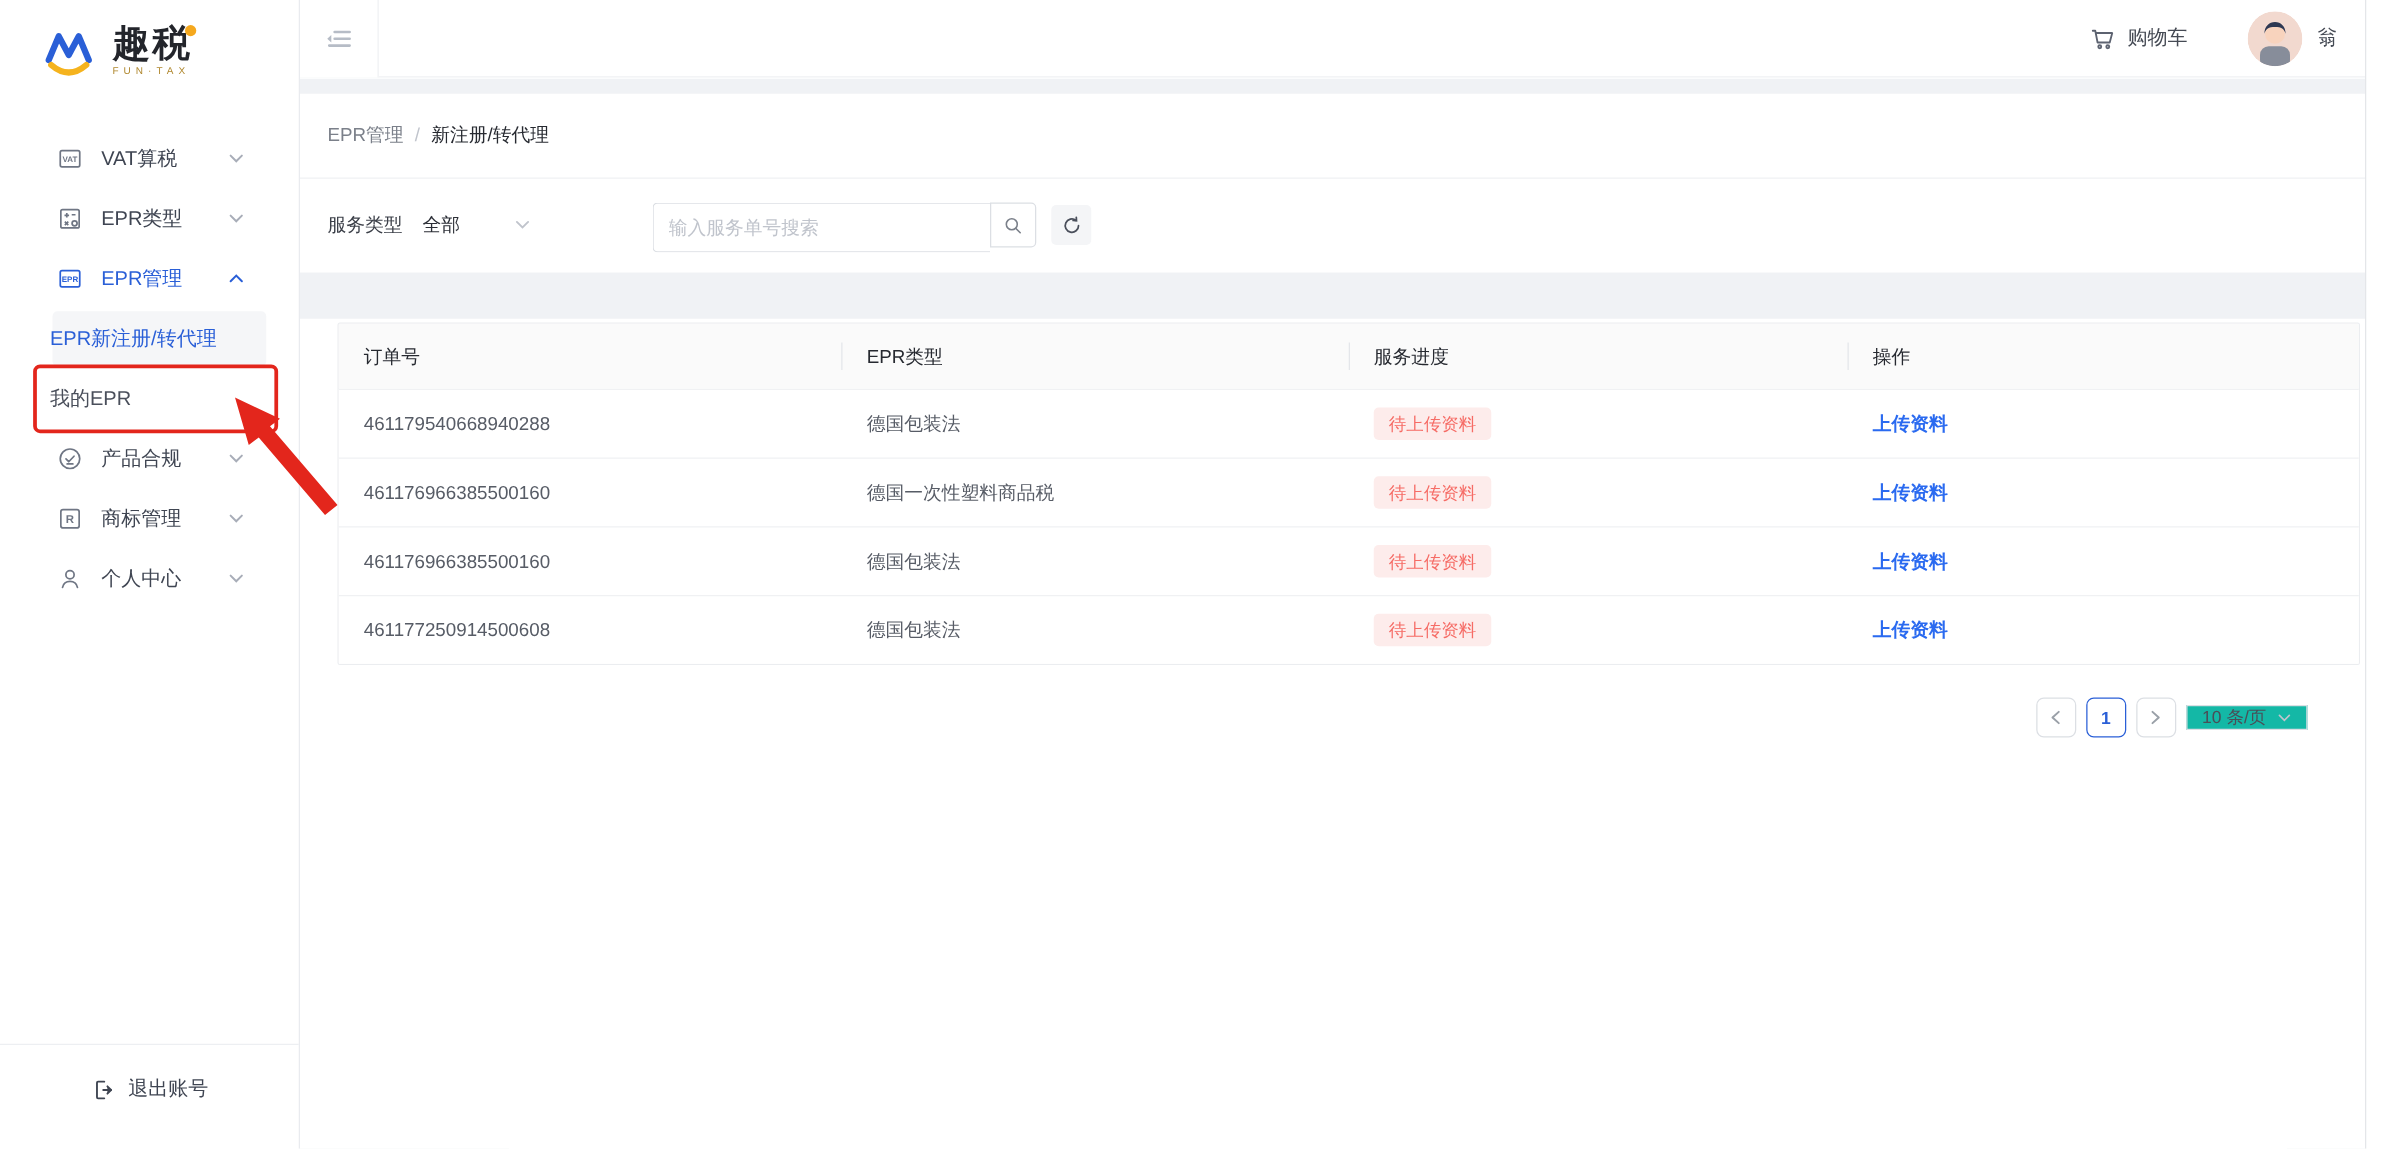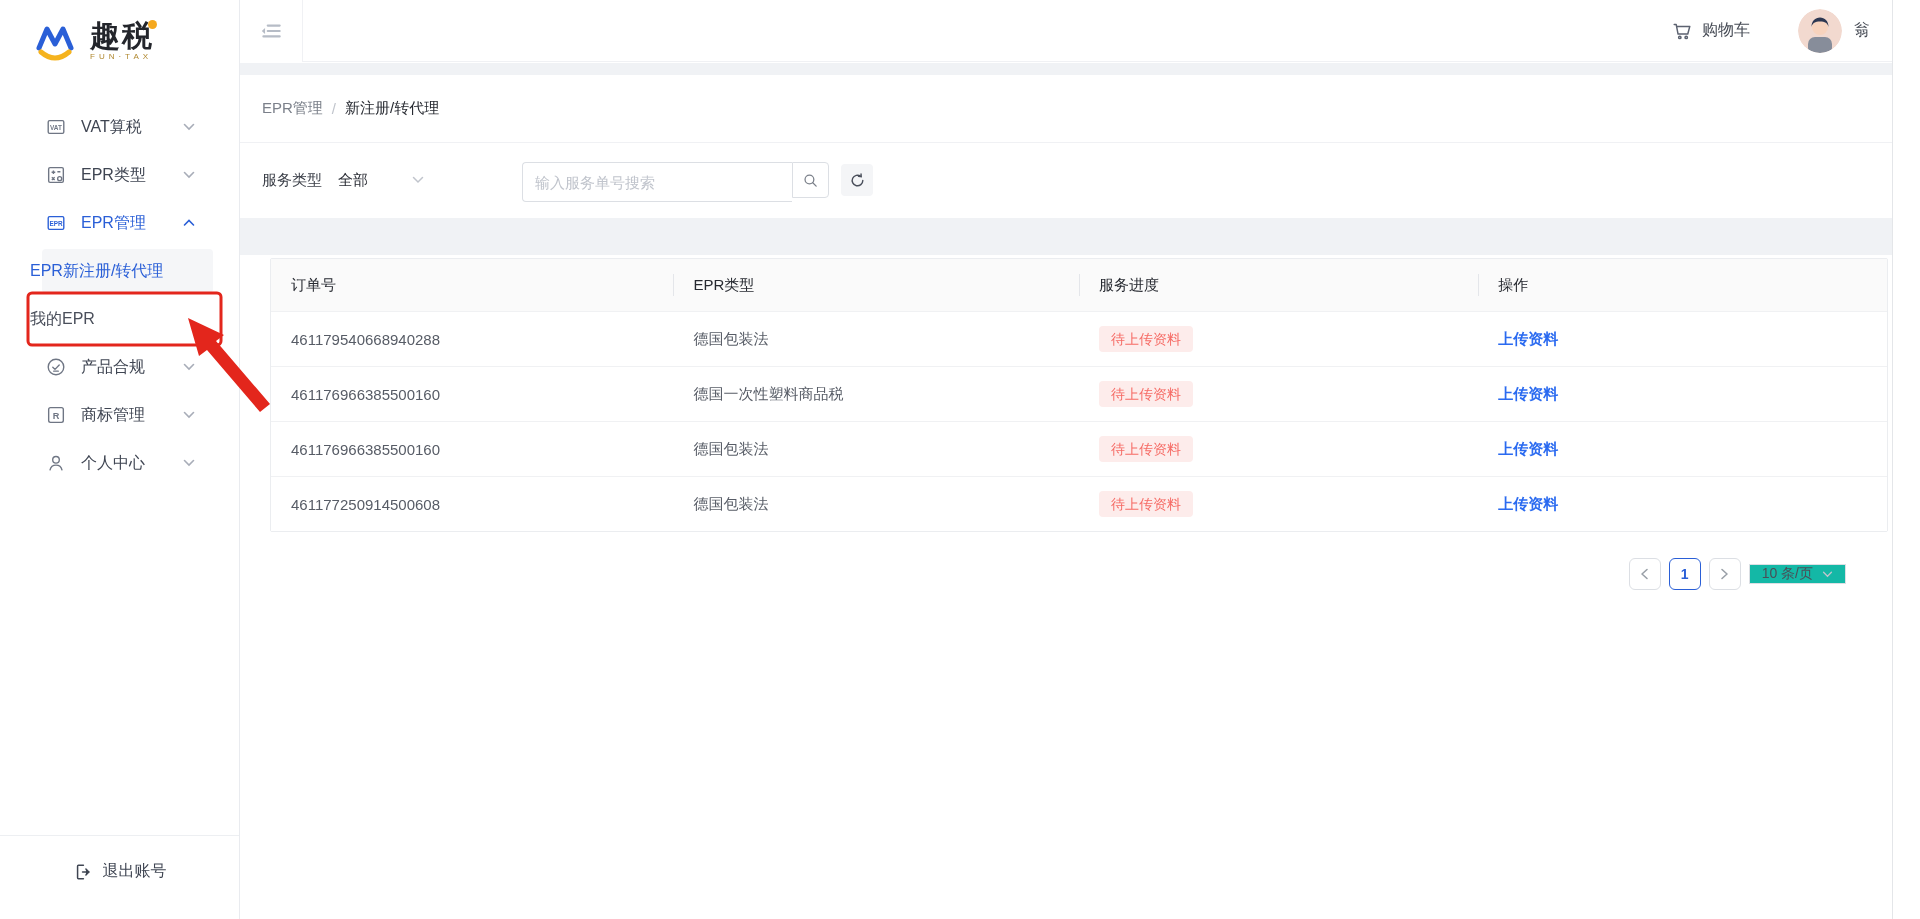--- a/index.html
+++ b/index.html
@@ -12,21 +12,21 @@
   .logo-text-wrap { position:relative; display:flex; flex-direction:column; }
   .logo-text { font-size:30px; font-weight:800; color:#23252b; letter-spacing:2px; line-height:30px; }
   .logo-sub { font-size:8px; letter-spacing:4px; color:#b0882f; margin-top:1px; }
   .logo-dot { position:absolute; right:-3px; top:-1px; width:9px; height:9px; border-radius:50%; background:#f5a81e; }
   .menu { position:absolute; top:103px; left:0; right:0; }
   .menu-item { height:48px; display:flex; align-items:center; padding-left:45px; cursor:pointer; position:relative; font-size:16px; color:#3f4552; }
   .menu-item .mi-icon { width:22px; height:22px; margin-right:14px; color:#6f7684; display:flex; align-items:center; }
   .menu-item .chev { position:absolute; right:44px; color:#a8adb8; display:flex; }
   .menu-item.active { color:#2a5fd7; }
   .menu-item.active .mi-icon, .menu-item.active .chev { color:#2a5fd7; }
-  .submenu-item { height:48px; display:flex; align-items:center; padding-left:30px; font-size:16px; color:#4a4f5b; cursor:pointer; position:relative; }
+  .submenu-item { height:48px; display:flex; align-items:center; padding-left:40px; font-size:16px; color:#4a4f5b; cursor:pointer; position:relative; }
   .submenu-item.active { color:#2a5fd7; }
   .sub-bg { position:absolute; left:42px; right:26px; top:2px; bottom:2px; background:#f5f6f8; border-radius:4px; z-index:-1; }
   .logout-wrap { position:absolute; left:0; right:0; top:835px; border-top:1px solid #edeff2; height:72px; display:flex; align-items:center; justify-content:center; }
   .logout { display:flex; align-items:center; gap:10px; font-size:16px; color:#3f4552; cursor:pointer; }
   .logout .mi-icon { width:20px; height:20px; color:#3f4552; display:flex; }
 
   
   .main { position:absolute; left:240px; right:28px; top:0; bottom:0; }
   .topbar { height:62px; background:#fff; border-bottom:1px solid #f0f1f4; display:flex; align-items:center; }
   .fold-btn { width:63px; height:62px; border:none; border-right:1px solid #f0f1f4; background:#fff; color:#b6bcc6; display:flex; align-items:center; justify-content:center; cursor:pointer; }

